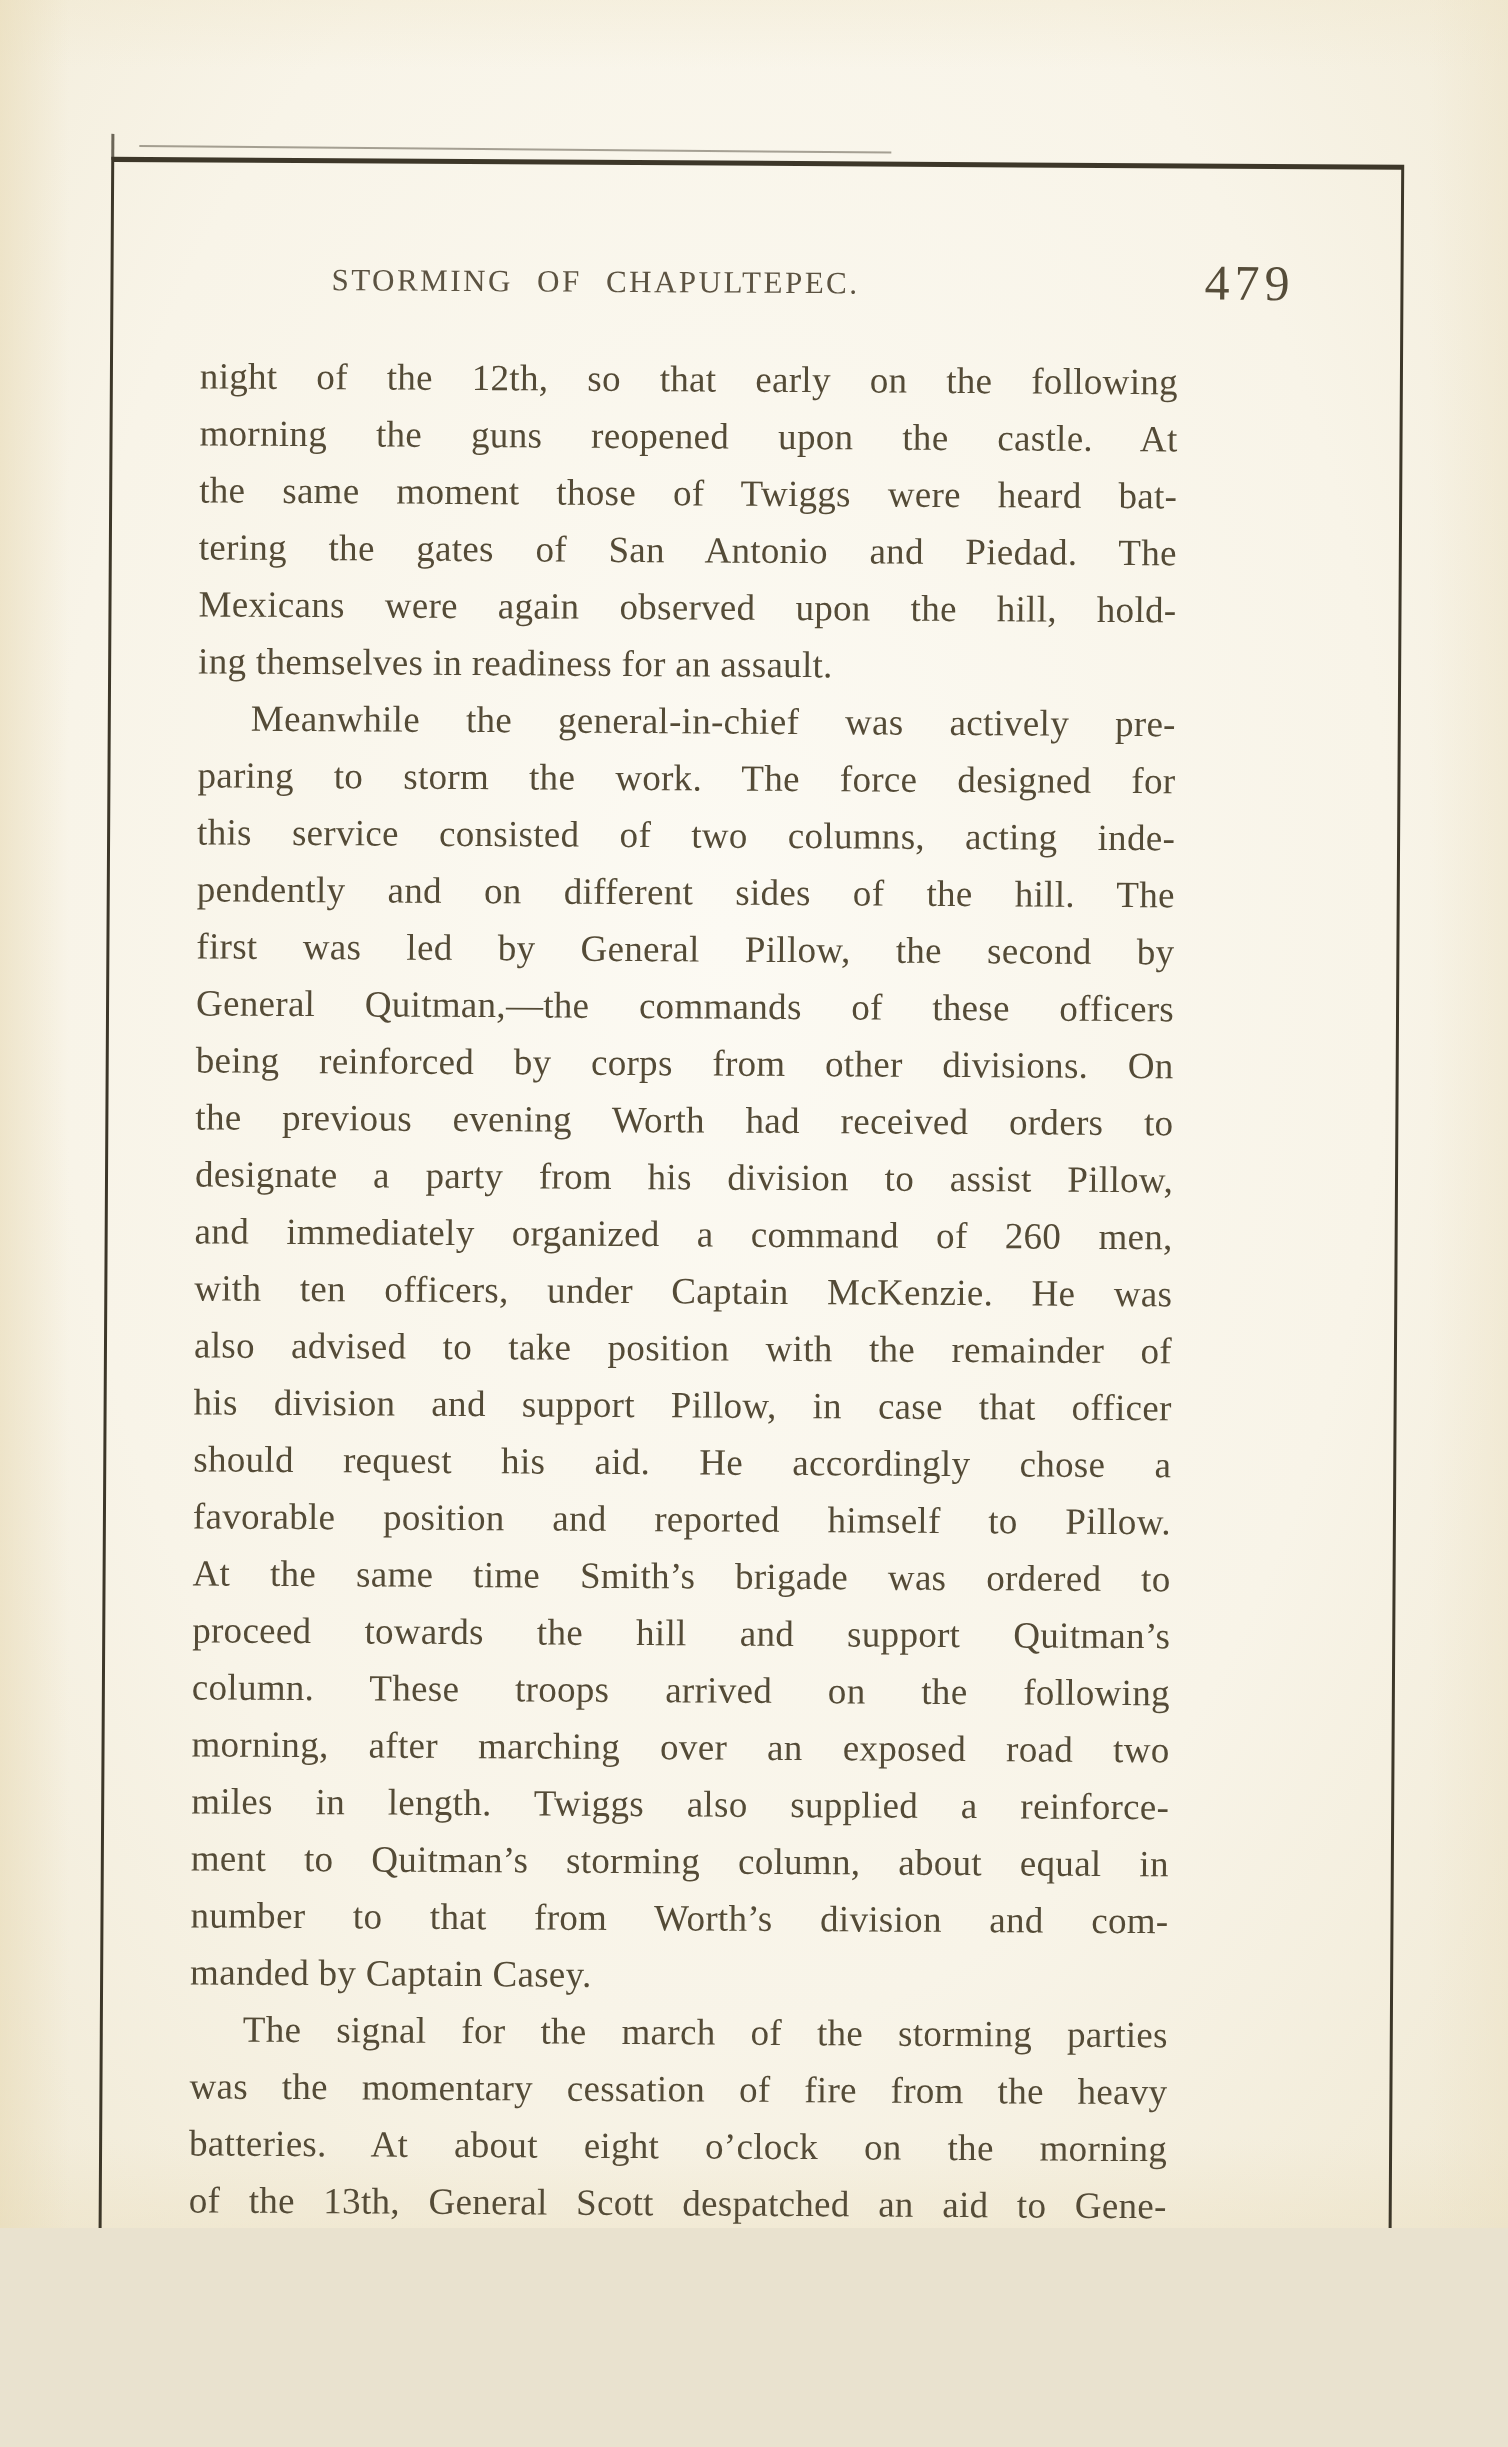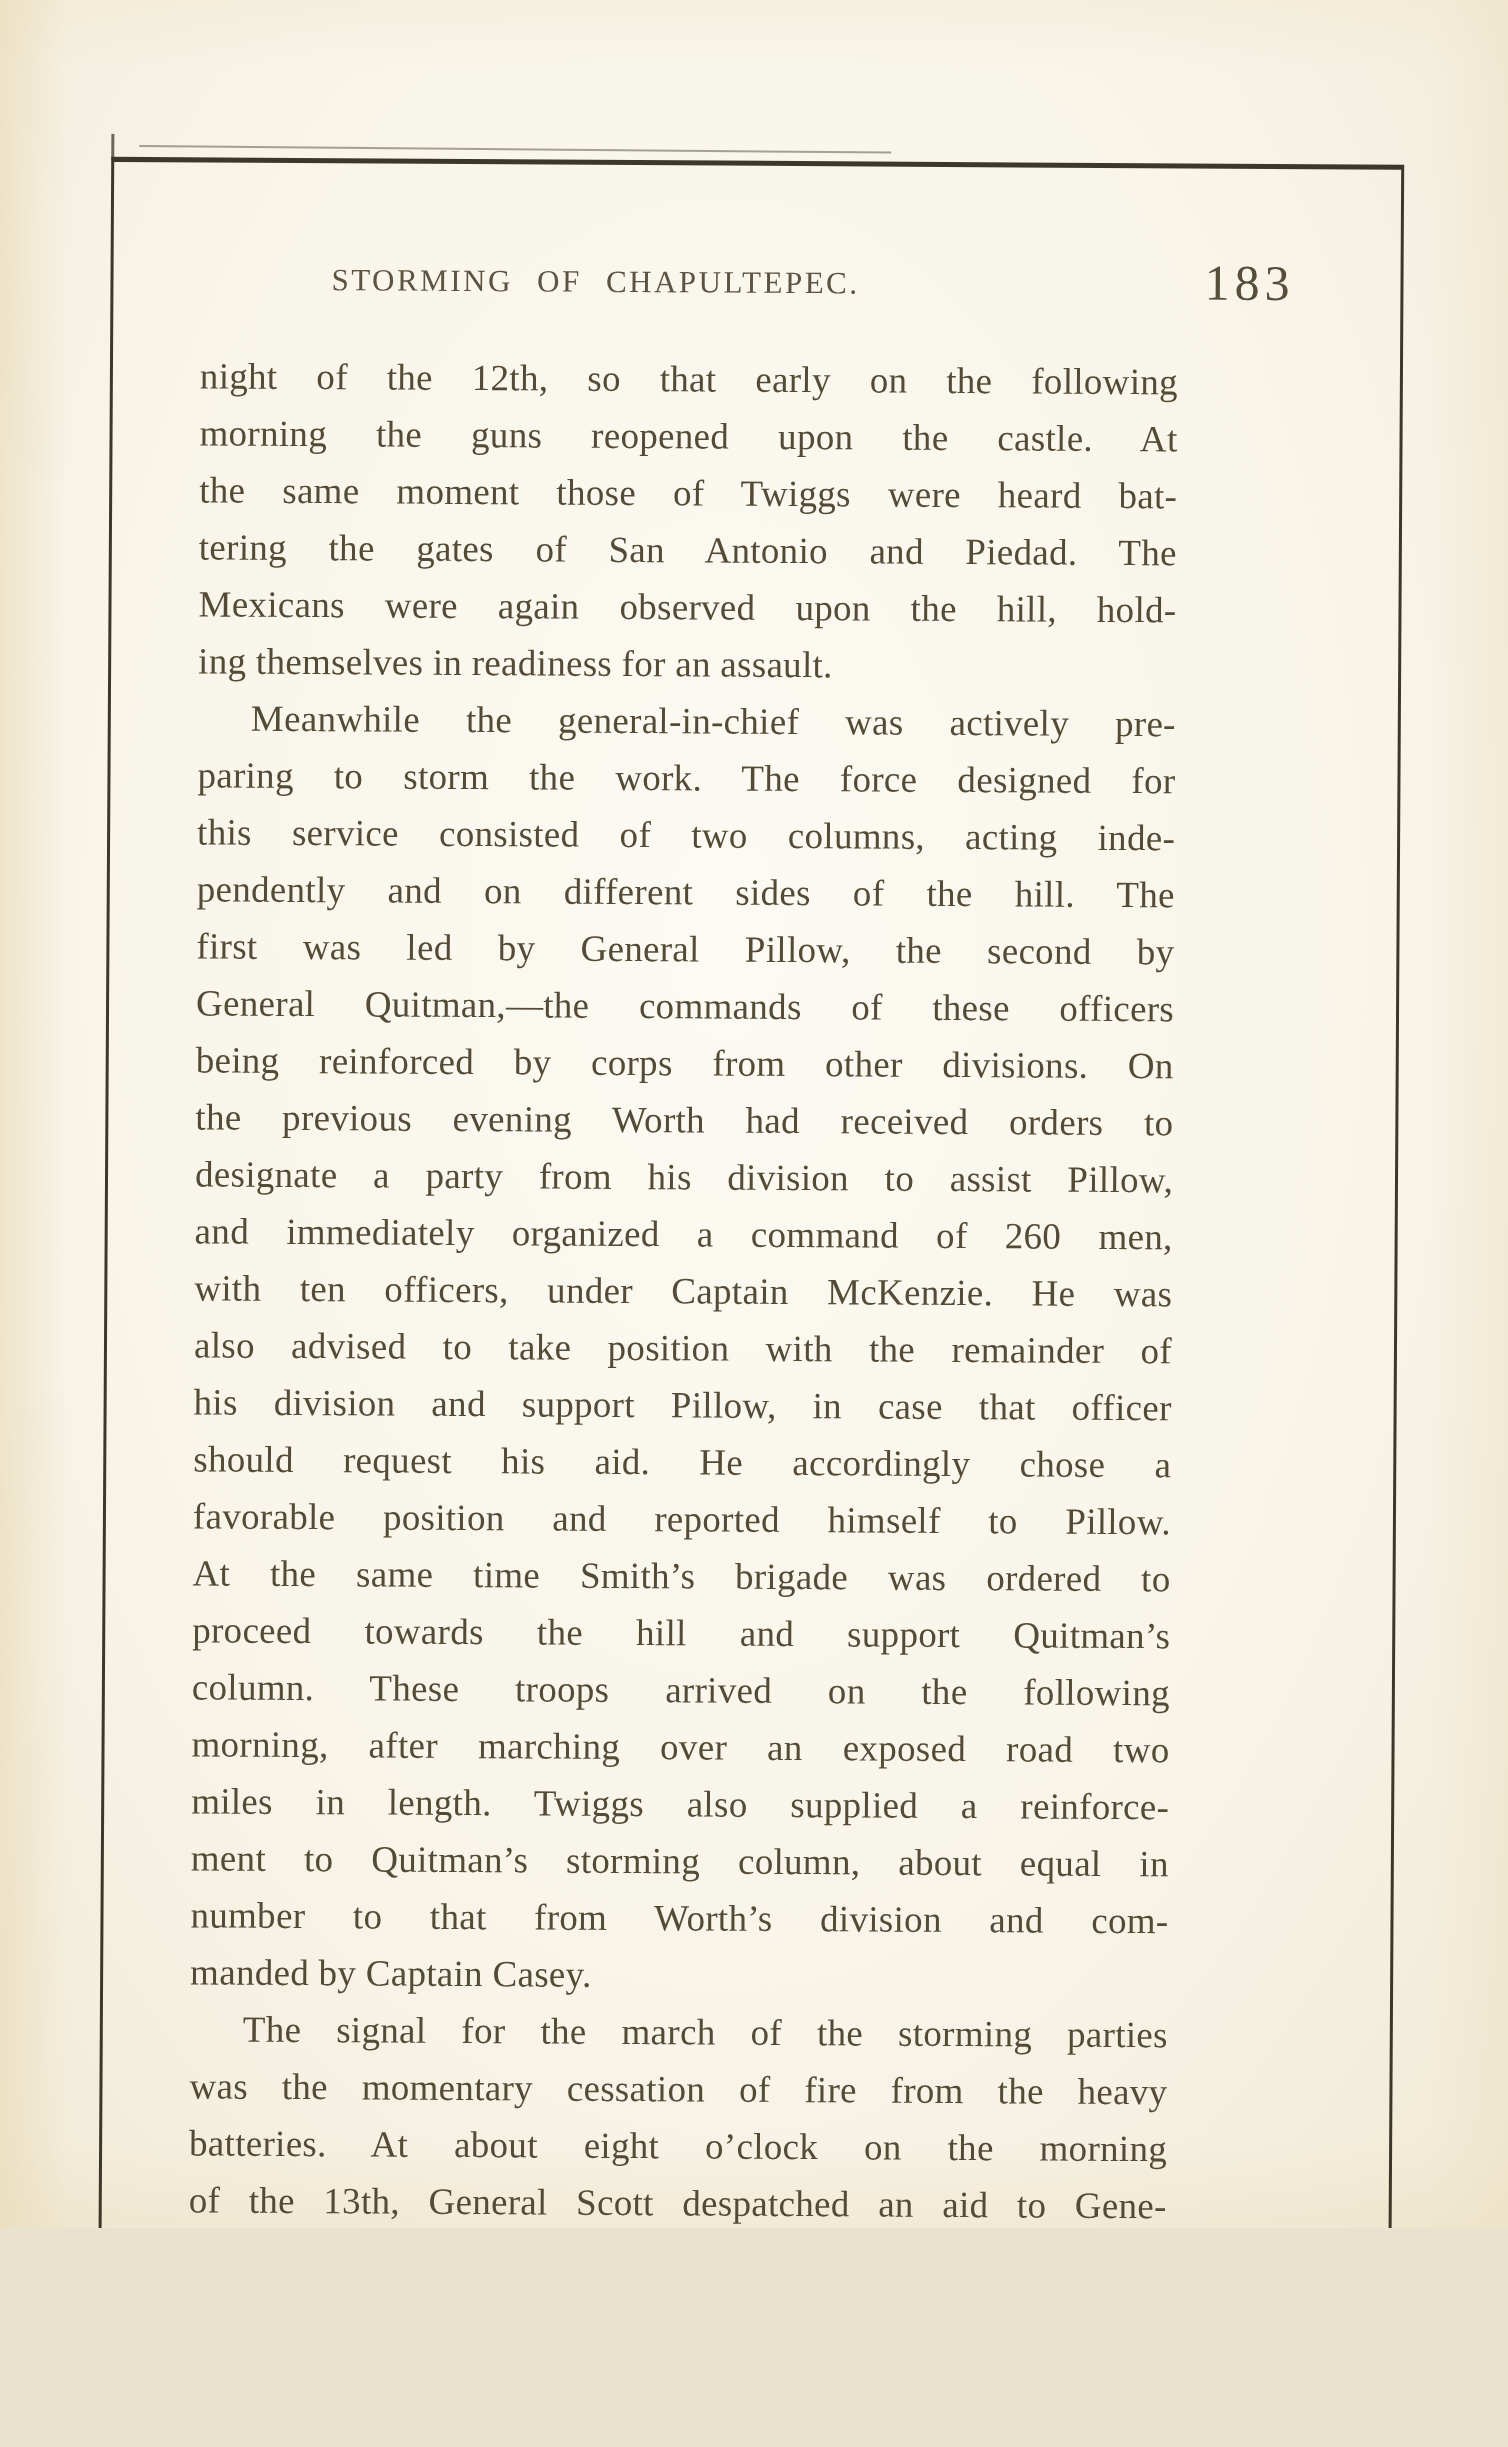--- a/index.html
+++ b/index.html
@@ -102,21 +102,21 @@
 </head>
 <body>
 
 <div class="page">
   <div class="tilt">
     <div class="top-ghost-rule"></div>
     <div class="frame"></div>
 
     <div class="header">
       <span class="running-title">STORMING OF CHAPULTEPEC.</span>
-      <span class="page-number">183</span>
+      <span class="page-number">479</span>
     </div>
 
     <div class="body-text">
         <div class="line">night of the 12th, so that early on the following</div>
         <div class="line">morning the guns reopened upon the castle. At</div>
         <div class="line">the same moment those of Twiggs were heard bat-</div>
         <div class="line">tering the gates of San Antonio and Piedad. The</div>
         <div class="line">Mexicans were again observed upon the hill, hold-</div>
         <div class="line flush">ing themselves in readiness for an assault.</div>
         <div class="line indent">Meanwhile the general-in-chief was actively pre-</div>

